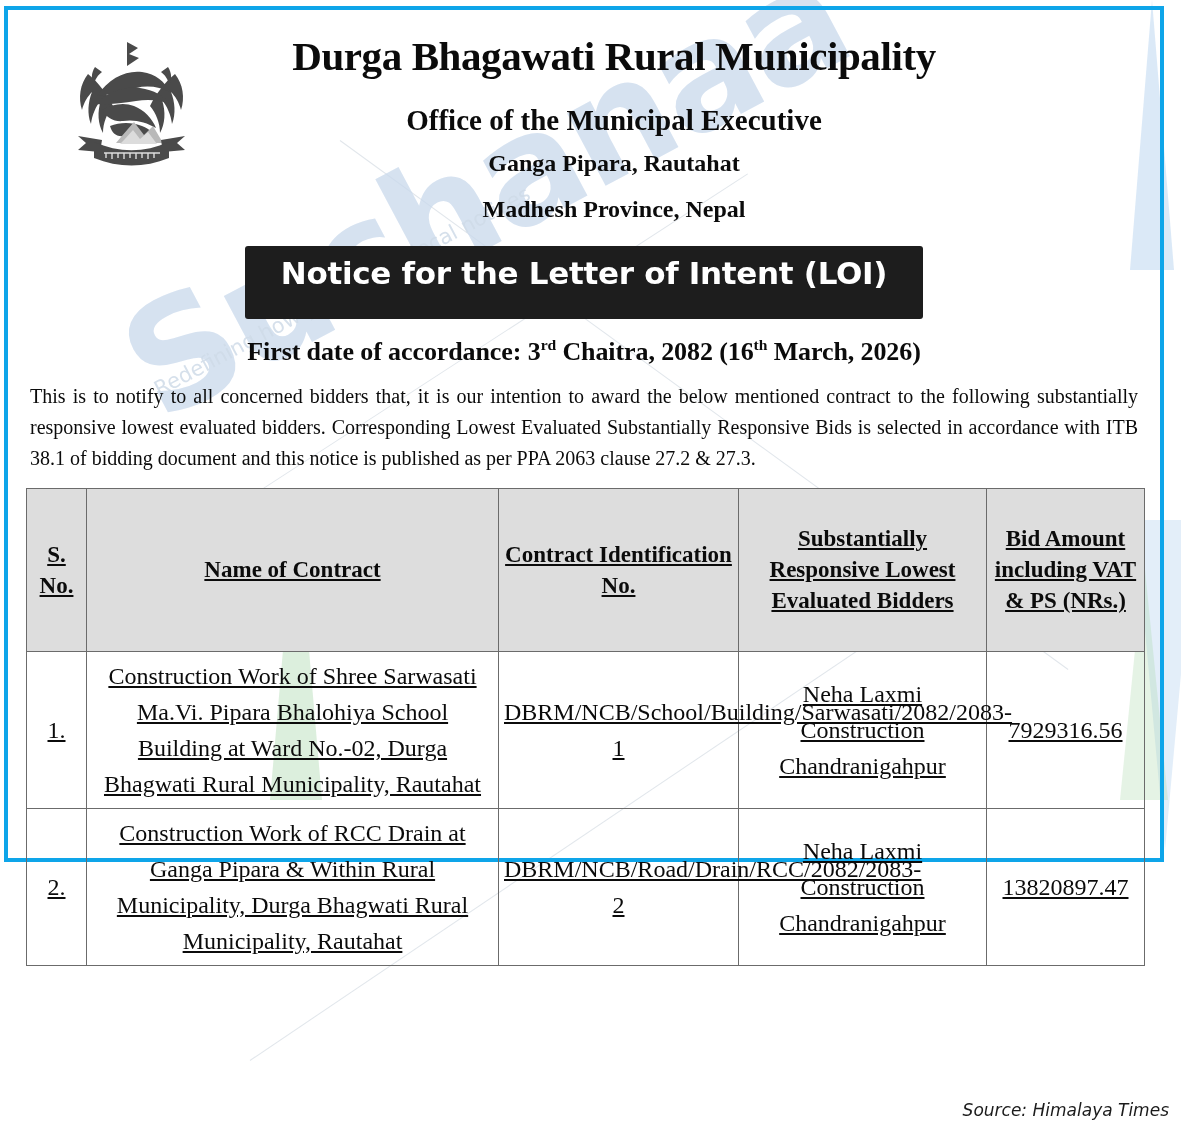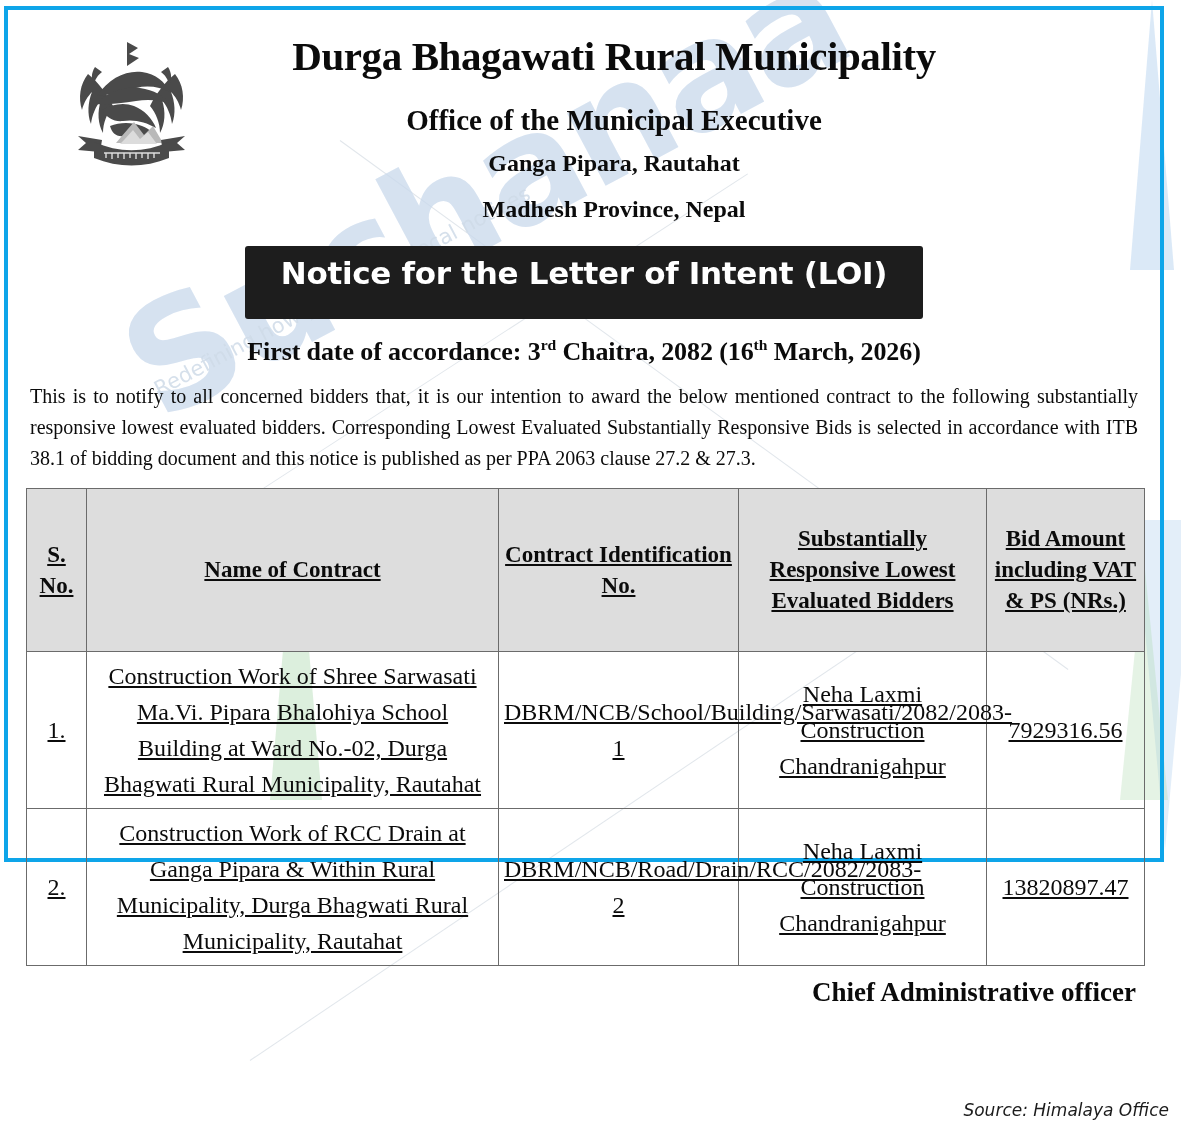--- a/index.html
+++ b/index.html
@@ -365,18 +365,17 @@
         <tr>
           <td class="cell-sn">2.</td>
           <td>Construction Work of RCC Drain at Ganga Pipara &amp; Within Rural Municipality, Durga Bhagwati Rural Municipality, Rautahat</td>
           <td>DBRM/NCB/Road/Drain/RCC/2082/2083-2</td>
           <td>Neha Laxmi Construction Chandranigahpur</td>
           <td class="cell-amt">13820897.47</td>
         </tr>
       </tbody>
     </table>
 
-    <div id="signature">Chief Administrative officer</div>
 
   </div>
 </div>
 
-<div id="source-line">Source: Himalaya Office</div>
+<div id="source-line">Source: Himalaya Times</div>
 
 </body></html>

